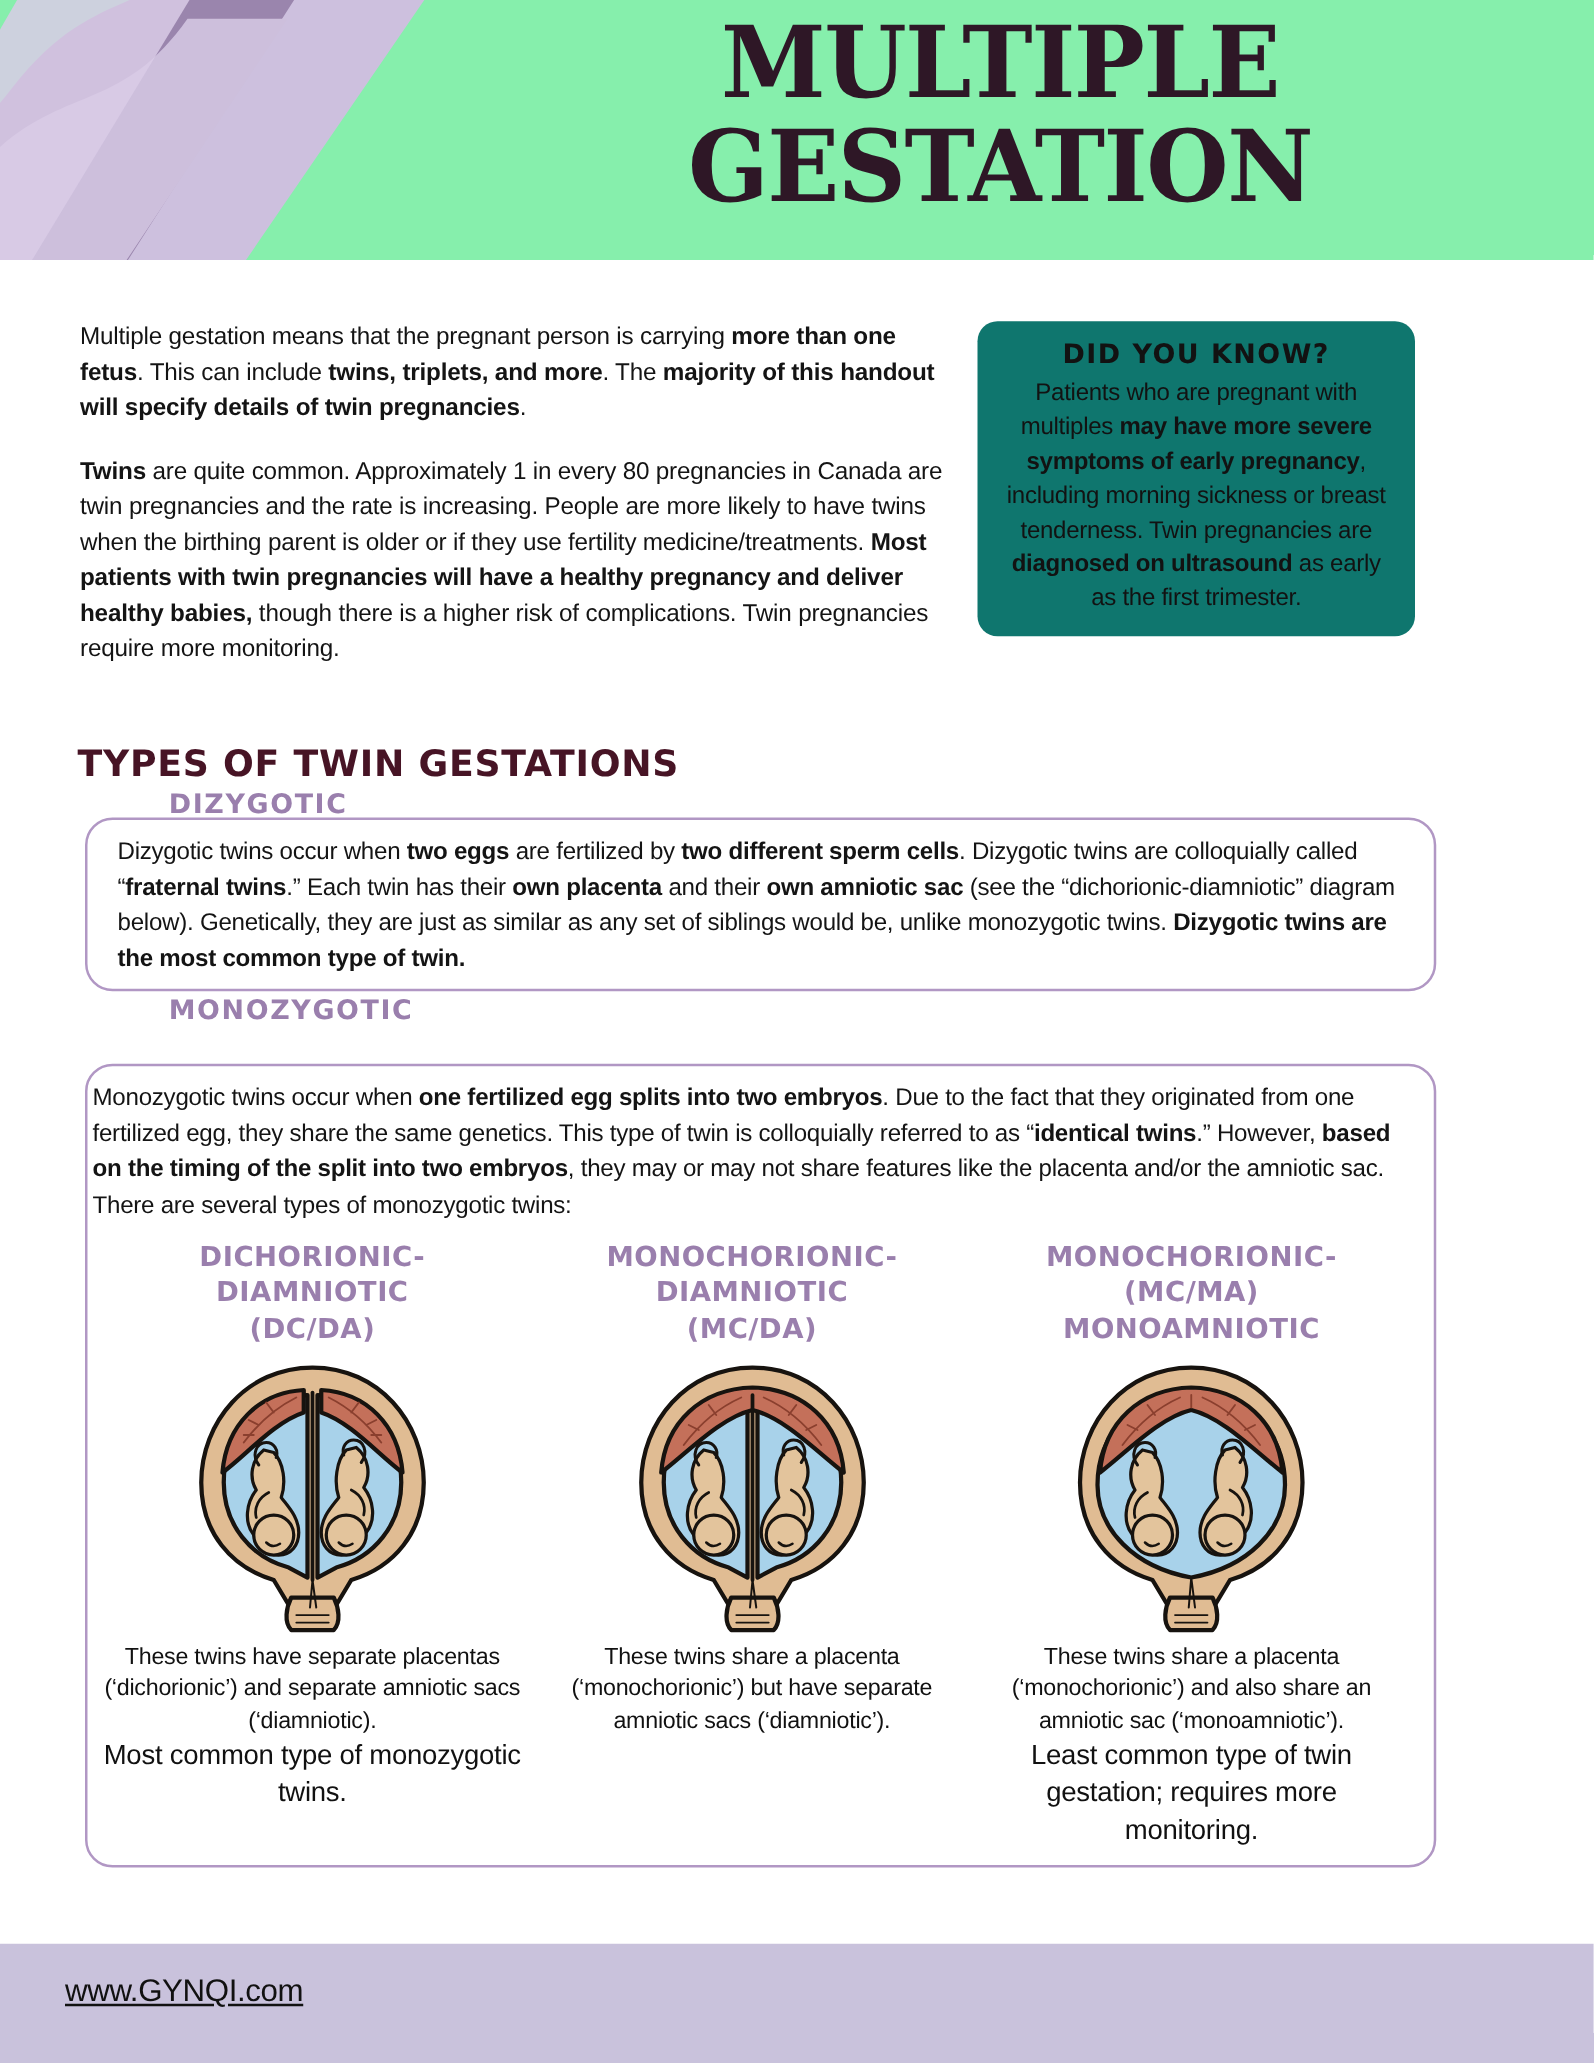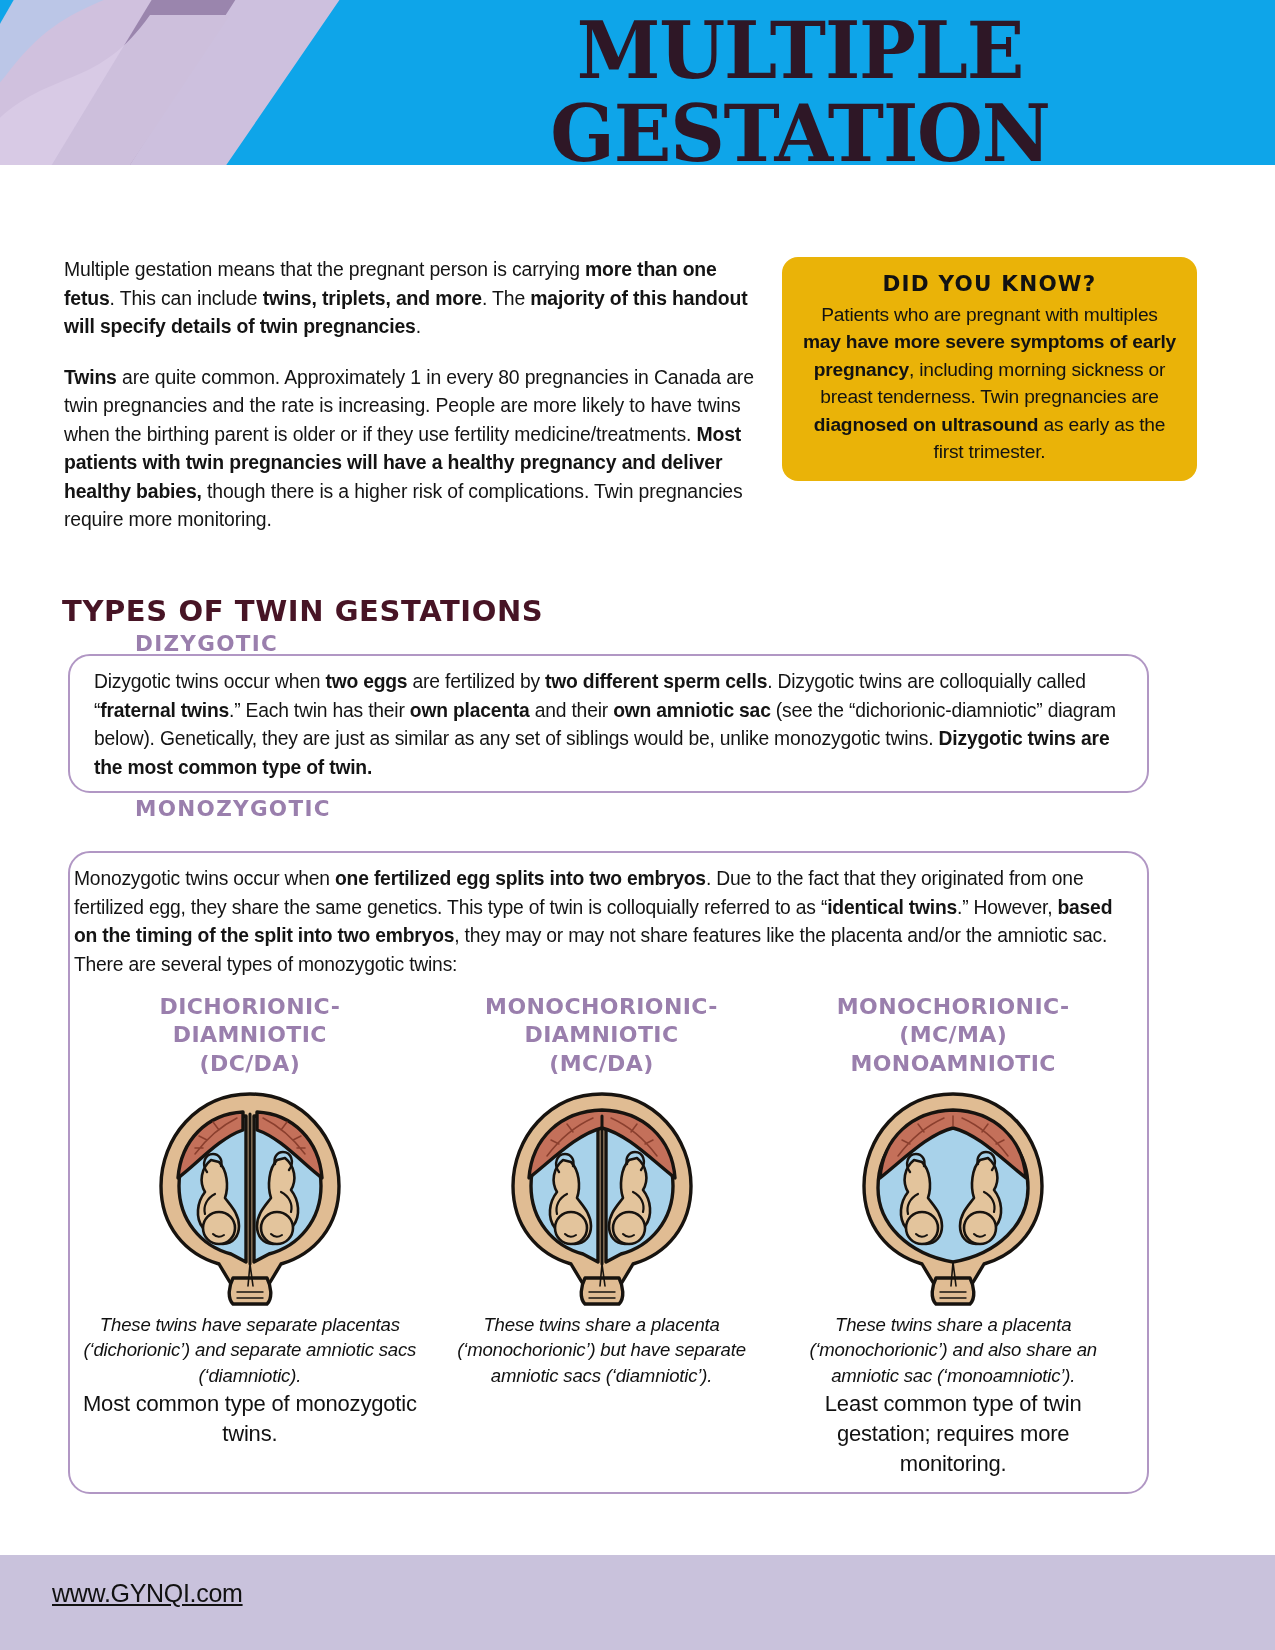--- a/index.html
+++ b/index.html
@@ -11,22 +11,22 @@
     font-family: "Liberation Sans", sans-serif;
     position: relative;
     overflow: hidden;
   }
 
   
   .header {
     position: absolute;
     top: 0; left: 0;
     width: 1275px;
-    height: 165px;
-    background: #0ea5e9;
+    height: 208px;
+    background: #86efac;
     overflow: hidden;
   }
   .header-waves {
     position: absolute;
     top: -40px; left: -120px;
     width: 820px;
     height: 340px;
   }
   .header-title {
     position: absolute;
@@ -66,22 +66,22 @@
     letter-spacing: -0.15px;
   }
   .intro p + p { margin-top: 22px; }
   .intro b, .box-text b, .dyk b { font-weight: 700; }
 
   
   .dyk {
     position: absolute;
     left: 782px;
     top: 257px;
-    width: 415px;
-    background: #eab308;
+    width: 350px;
+    background: #0f766e;
     border-radius: 16px;
     padding: 12px 18px 16px 18px;
     text-align: center;
     font-size: 19.2px;
     line-height: 1.43;
     color: #121212;
     letter-spacing: -0.2px;
   }
   .dyk-title {
     font-family: "DejaVu Sans", sans-serif;
@@ -162,21 +162,20 @@
   .dcol-figure {
     height: 222px;
     display: flex;
     align-items: flex-start;
     justify-content: center;
     margin-top: 8px;
   }
   .dcol-caption {
     font-size: 18.6px;
     line-height: 1.38;
-    font-style: italic;
     color: #111;
     letter-spacing: -0.2px;
     margin-top: 4px;
   }
   .dcol-caption2 {
     font-size: 22px;
     line-height: 1.38;
     color: #111;
     letter-spacing: -0.2px;
   }

